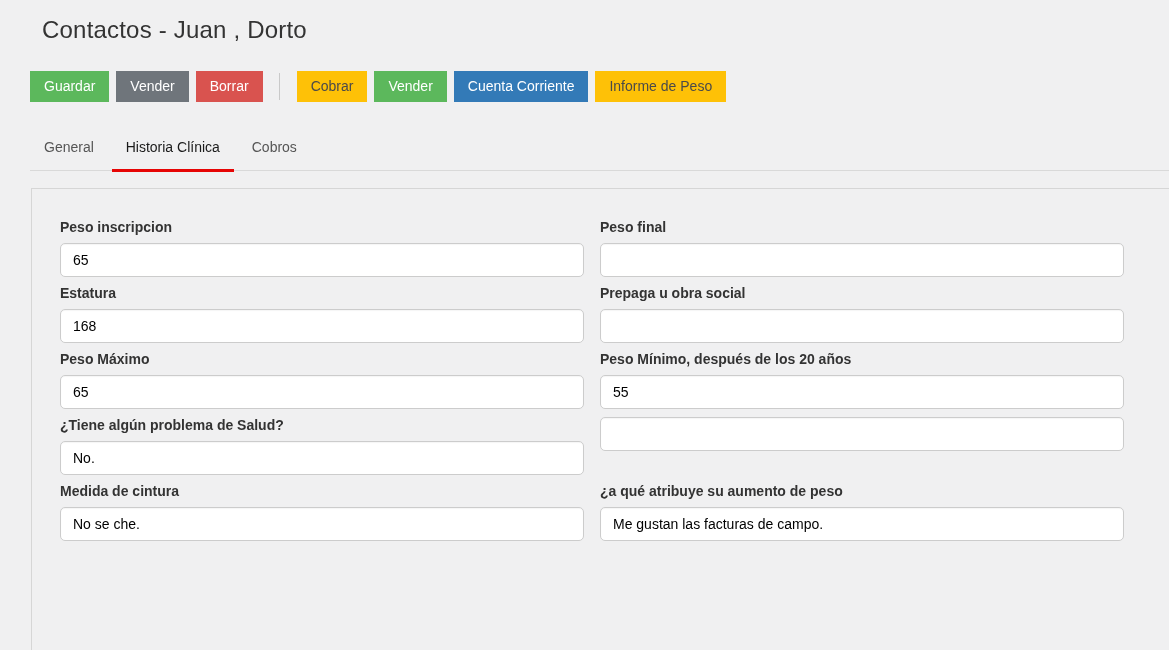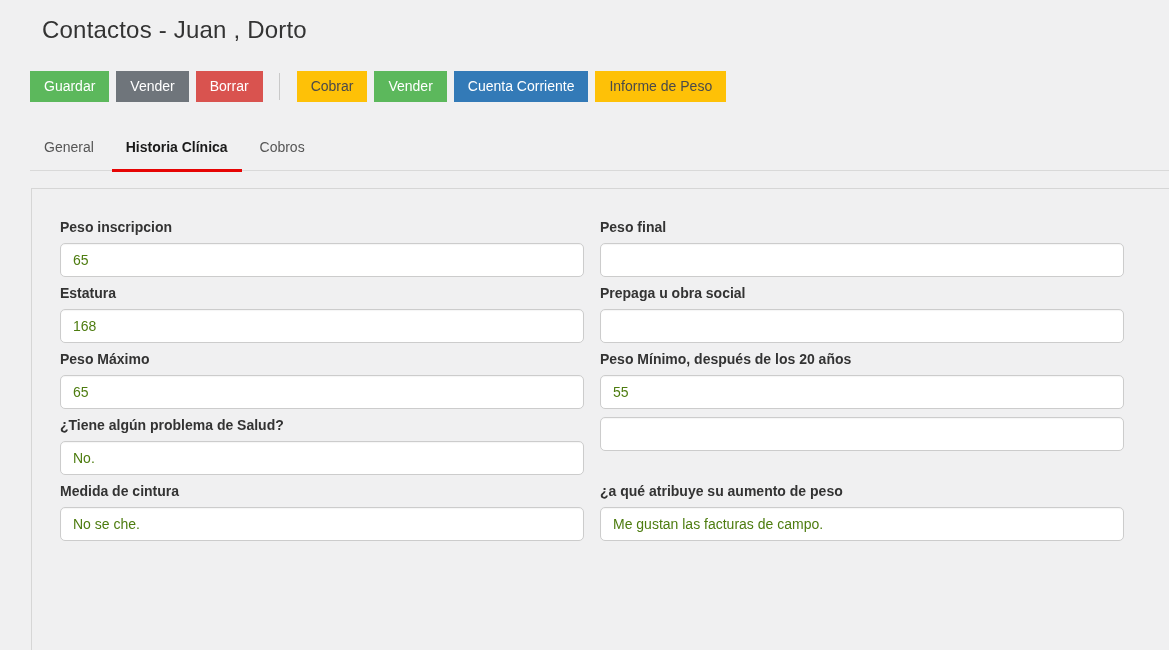--- a/index.html
+++ b/index.html
@@ -56,21 +56,21 @@
     border-bottom: 1px solid #d9d9d9;
     font-size: 14px;
   }
   .tab {
     position: relative;
     display: inline-block;
     padding: 11px 14px 15px 14px;
     color: #555;
     cursor: pointer;
   }
-  .tab.active { color: #1a1a1a; font-weight: 700; }
+  .tab.active { color: #1a1a1a; font-weight: 400; }
   .tab.active::after {
     content: "";
     position: absolute;
     left: 0; right: 0; bottom: -2px;
     height: 3px;
     background: #e60505;
   }
 
   
   .panel {
@@ -96,21 +96,21 @@
   }
   .text-input {
     width: 100%;
     height: 34px;
     background: #fff;
     border: 1px solid #ccc;
     border-radius: 5px;
     padding: 6px 12px;
     font-size: 14px;
     font-family: inherit;
-    color: #4d7c0f;
+    color: #000000;
     box-shadow: inset 0 1px 1px rgba(0,0,0,.04);
     outline: none;
   }
 </style>
 </head>
 <body>
 
 <div class="page">
 
   <h1 class="page-title">Contactos - Juan , Dorto</h1>

